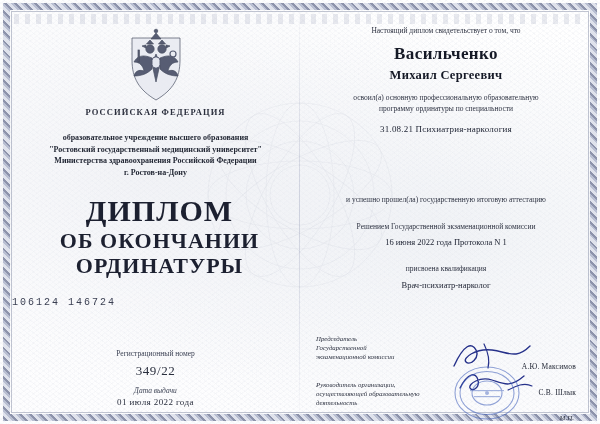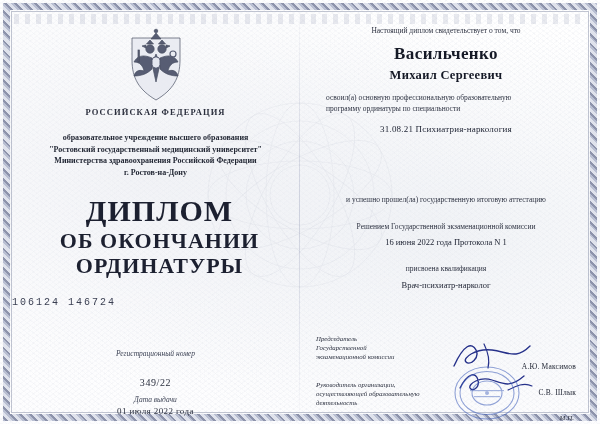--- a/index.html
+++ b/index.html
@@ -139,22 +139,22 @@
     font-weight: bold;
   }
 
   .reg-block {
     position: absolute;
     top: 337px;
     width: 100%;
     text-align: center;
     color: #2a2f3e;
   }
-  .reg-label { font-size: 7.5px; font-style: italic; color: #3c4254; }
-  .reg-value { font-size: 10px; margin-top: 19px; letter-spacing: 0.6px; }
+  .reg-label { font-size: 7.5px; color: #3c4254; }
+  .reg-value { font-size: 13px; margin-top: 5px; letter-spacing: 0.6px; }
   .date-label { font-size: 7.5px; font-style: italic; color: #3c4254; margin-top: 7px; }
   .date-value { font-size: 9px; margin-top: 2px; letter-spacing: 0.4px; }
 
   
   .r-intro {
     position: absolute;
     top: 14px;
     left: 24px;
     width: 244px;
     text-align: center;
@@ -170,20 +170,21 @@
     font-weight: bold;
   }
   .r-surname { top: 32px; font-size: 17px; letter-spacing: 0.4px; }
   .r-firstpat { top: 56px; font-size: 12.5px; letter-spacing: 0.3px; }
 
   .r-mastered {
     position: absolute;
     top: 80px;
     left: 26px;
     width: 240px;
+    text-align: center;
     font-size: 7.5px;
     line-height: 11px;
     color: #2c3140;
   }
   .r-speciality {
     position: absolute;
     top: 112px;
     left: 26px;
     width: 240px;
     text-align: center;

